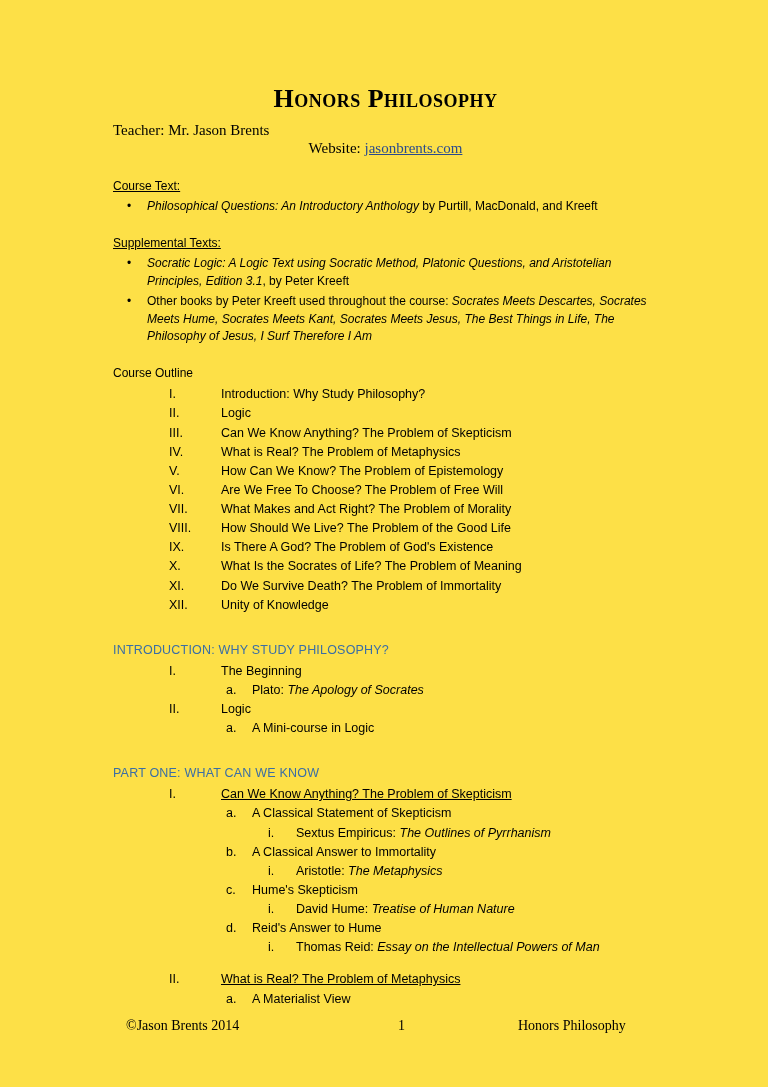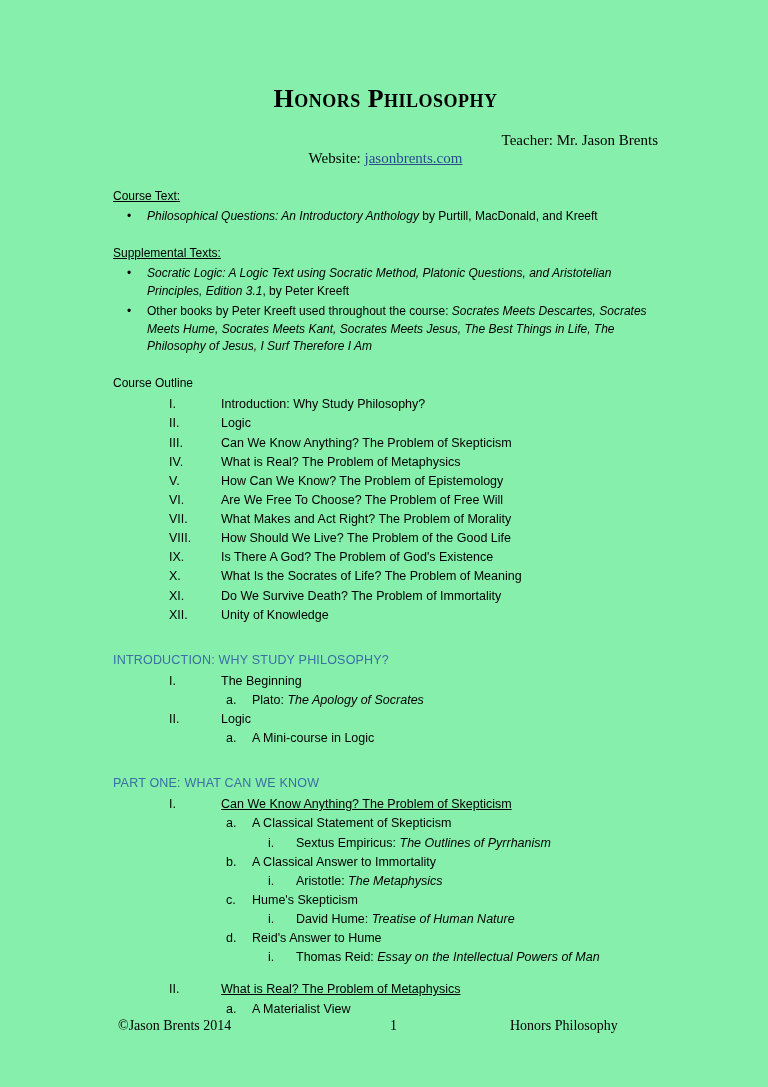--- a/index.html
+++ b/index.html
@@ -13,21 +13,21 @@
     font-family: "Liberation Sans", sans-serif;
     color: #000000;
     position: relative;
     overflow: hidden;
   }
   .page {
     position: absolute;
     left: 0; top: 0;
     width: 768px;
     height: 1087px;
-    background: #86efac;
+    background: #fde047;
   }
   .content {
     position: absolute;
     left: 113px;
     top: 84px;
     width: 545px;
   }
 
   
   .doc-title {
@@ -35,22 +35,22 @@
     font-size: 26px;
     font-weight: bold;
     letter-spacing: 0.5px;
     text-align: center;
     margin: 0 0 4px 0;
     font-variant: small-caps;
   }
   .doc-subtitle {
     font-family: "Liberation Serif", serif;
     font-size: 15px;
-    text-align: right;
-    margin: 18px 0 1px 0;
+    text-align: left;
+    margin: 8px 0 1px 0;
   }
   .doc-website {
     font-family: "Liberation Serif", serif;
     font-size: 15px;
     text-align: center;
     margin: 0 0 22px 0;
   }
   .link {
     color: #2a4b8d;
     text-decoration: underline;
@@ -112,21 +112,21 @@
     font-size: 12.5px;
     color: #3a6ea5;
     letter-spacing: 0.2px;
     margin: 0 0 5px 0;
   }
   .u { text-decoration: underline; }
 
   
   .footer {
     position: absolute;
-    left: 118px;
+    left: 126px;
     top: 1018px;
     width: 545px;
     font-family: "Liberation Serif", serif;
     font-size: 14px;
     display: flex;
   }
   .footer .f-left { flex: 0 0 272px; }
   .footer .f-mid  { flex: 0 0 120px; text-align: left; }
   .footer .f-right { flex: 1; text-align: left; }
 </style>

